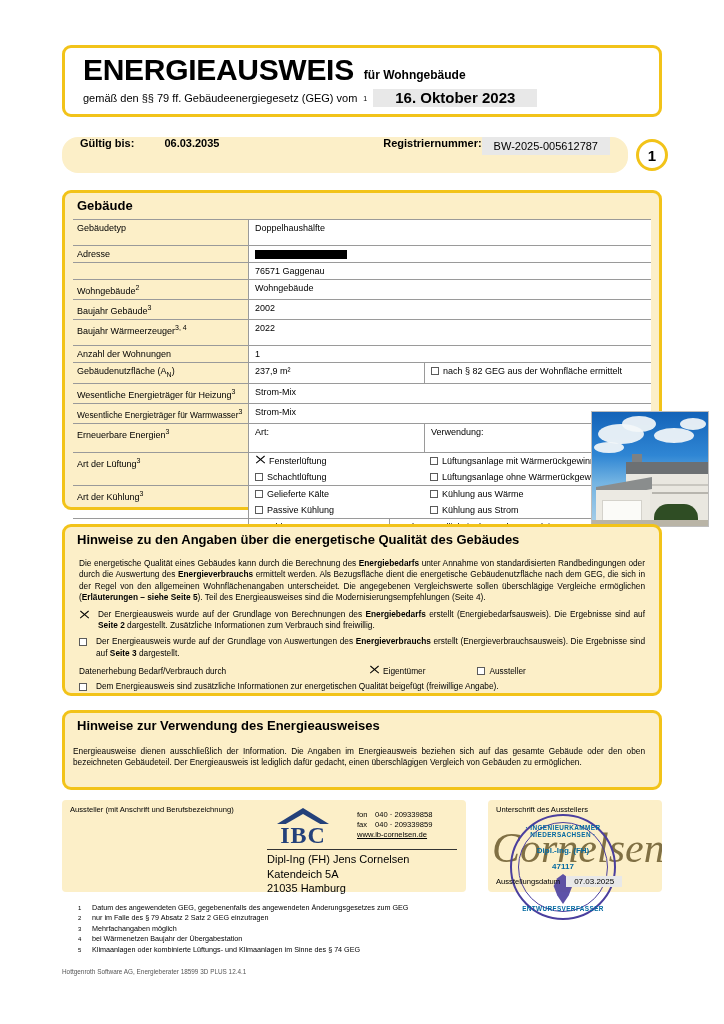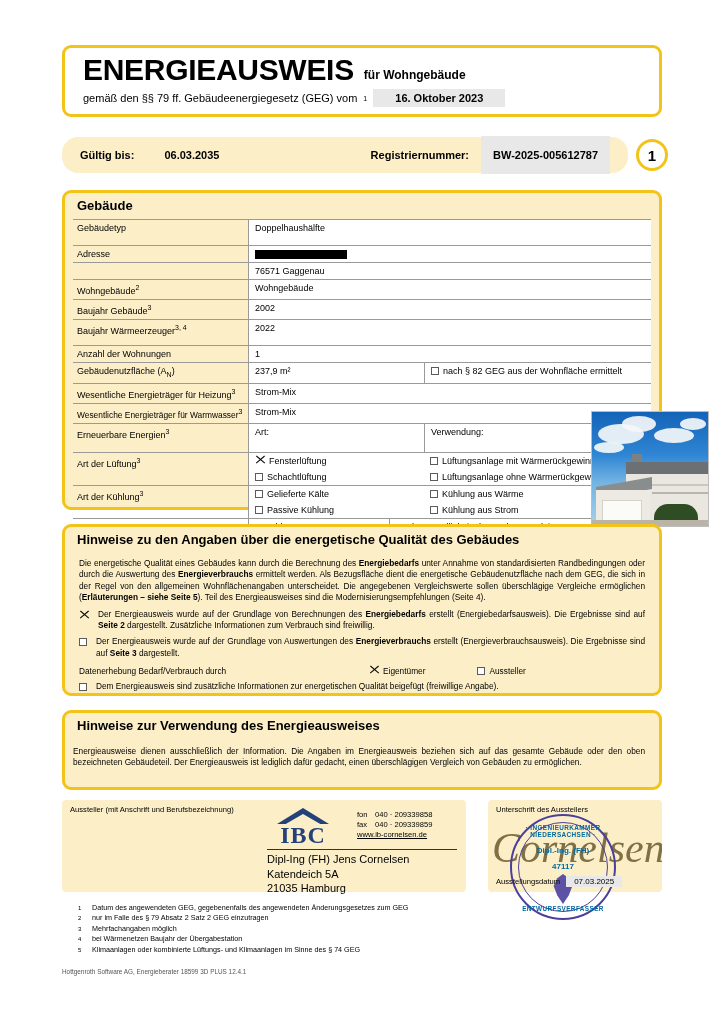--- a/index.html
+++ b/index.html
@@ -25,35 +25,35 @@
   
   #title-box { left:62px; top:45px; width:600px; height:72px; padding:6px 18px 0 18px; }
   .title-line1 { display:flex; align-items:flex-end; gap:10px; }
   .title-main {
     font-size:30px; font-weight:bold; letter-spacing:-0.3px; line-height:32px;
   }
   .title-sub { font-size:12px; font-weight:bold; padding-bottom:4px; }
   .title-line2 { font-size:11px; margin-top:3px; display:flex; align-items:center; gap:6px; }
   .sup { font-size:7px; vertical-align:super; }
   .grayfield {
-    background:#E8E8E8; padding:2px 22px; font-size:11px; font-weight:bold;
+    background:#E8E8E8; padding:2px 22px; font-size:15px; font-weight:bold;
     display:inline-block; line-height:14px;
   }
 
   
   #validity-box {
     left:62px; top:137px; width:566px; height:36px;
     background:#FCEFC8; border-radius:16px; position:absolute;
-    display:flex; align-items:center; padding:0 18px; font-size:11px;
+    display:flex; align-items:flex-start; padding:0 18px; font-size:11px;
   }
   .vlabel { font-weight:bold; }
   .vvalue { font-weight:bold; margin-left:30px; }
   .vspacer { flex:1; }
   .reg-value {
-    background:#E8E8E8; padding:13px 12px; margin-left:12px; font-weight:bold;
+    background:#E8E8E8; padding:3px 12px; margin-left:0; font-weight:normal;
   }
   #page-number-badge {
     position:absolute; left:636px; top:139px; width:32px; height:32px;
     border:3px solid #F2C319; border-radius:50%;
     display:flex; align-items:center; justify-content:center;
     font-size:15px; font-weight:bold; background:#fff;
   }
 
   
   #gebaeude-box { left:62px; top:190px; width:600px; height:320px; background:#FCEFC8; }

